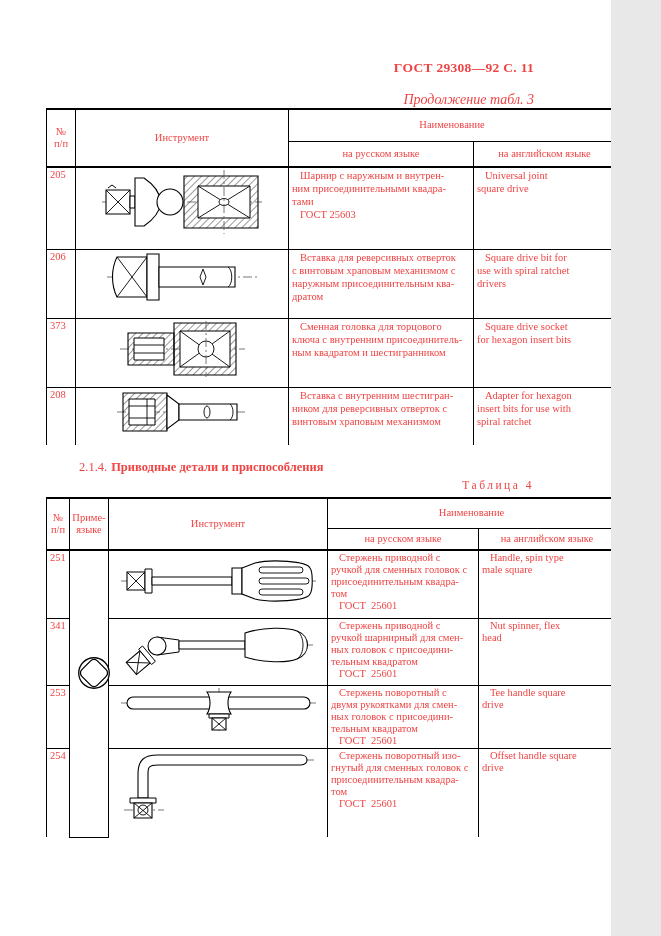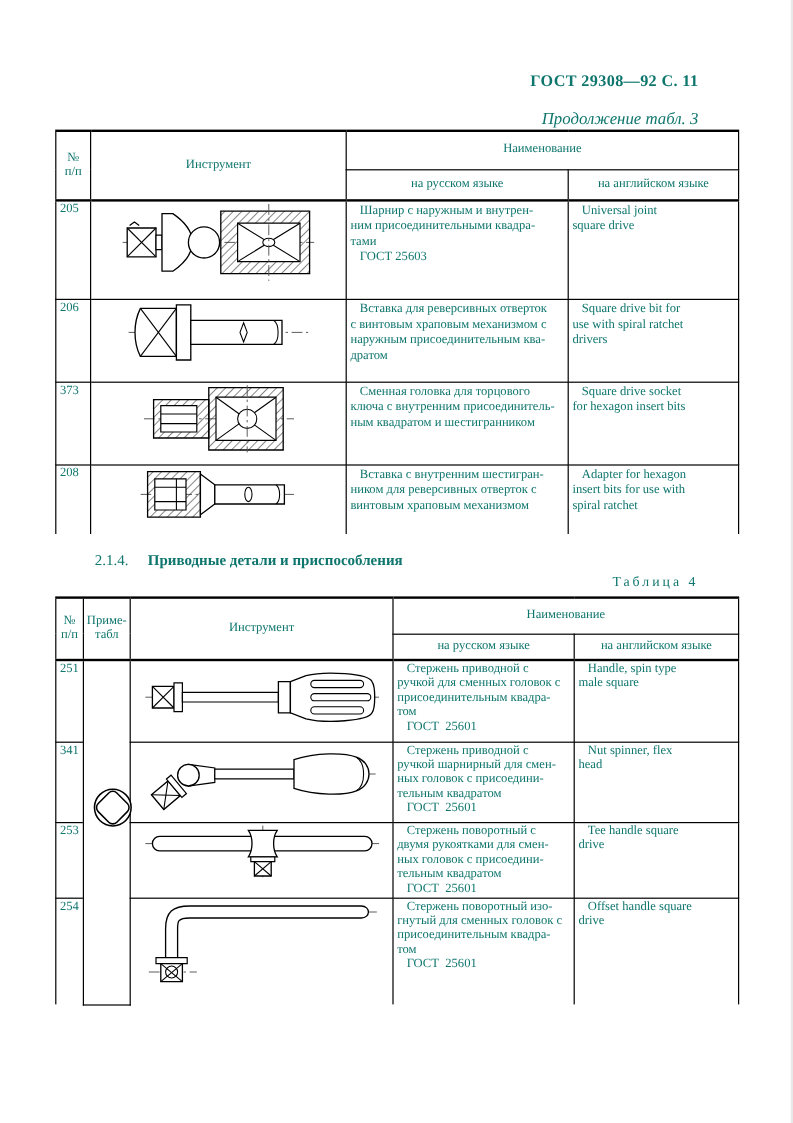--- a/index.html
+++ b/index.html
@@ -1,39 +1,39 @@
 <!DOCTYPE html>
 <html><head>
 <meta charset="utf-8">
 <style>
   html,body { margin:0; padding:0; background:#e8e8e8; }
   .page {
-    position:relative; width:659px; height:936px; background:#ffffff;
-    font-family:"Liberation Serif", serif; color:#0f766e; overflow:hidden;
+    position:relative; width:611px; height:936px; background:#ffffff;
+    font-family:"Liberation Serif", serif; color:#ef4444; overflow:hidden;
   }
   .doc-ref { position:absolute; top:60px; right:77px; font-weight:bold; font-size:13.5px; letter-spacing:.3px; }
   .cont-note { position:absolute; top:92px; right:77px; font-style:italic; font-size:14px; }
 
   table.gost { position:absolute; left:46px; width:569px; border-collapse:collapse; table-layout:fixed; }
   table.gost td { border:1px solid #000; vertical-align:top; padding:1px 3px; font-size:10.5px; }
   table.gost tr.toprow td { border-top:2.5px solid #000; }
   table.gost td.hdr { text-align:center; vertical-align:middle; font-size:10.5px; line-height:12px; padding:2px; }
   table.gost tr.subhdr td, table.gost td.hdrdeep { border-bottom:2.5px solid #000; }
   table.gost tr.lastrow td { border-bottom:none; }
   .pre { white-space:pre-wrap; }
   td.numcell { text-align:left; font-size:11px; padding-top:3px; }
   td.toolcell { text-align:center; }
   td.rucell  { line-height:13px; }
   td.encell  { line-height:13px; }
   #t4 td.rucell, #t4 td.encell { line-height:12px; }
   td.appcell { position:relative; border-bottom:none; }
   .app-symbol-wrap { margin-top:100px; text-align:center; }
   svg.draw { display:inline-block; }
   .sec-head { position:absolute; top:460px; left:79px; font-size:12.5px; }
-  .sec-head .sec-title { font-weight:bold; margin-left:16px; }
+  .sec-head .sec-title { font-weight:bold; margin-left:4px; }
   .t4-caption { position:absolute; top:479px; right:77px; font-size:11.5px; letter-spacing:2.5px; }
   line, path, rect, circle, ellipse, polygon, polyline { vector-effect:non-scaling-stroke; }
 </style>
 </head>
 <body>
 
 <div class="page">
 
   <div class="doc-ref">ГОСТ 29308—92 С. 11</div>
   <div class="cont-note">Продолжение табл. 3</div>
@@ -184,21 +184,21 @@
         <col style="width:39px">
         <col style="width:219px">
         <col style="width:151px">
         <col style="width:137px">
       </colgroup>
     <tbody>
     <tr class="toprow" style="height:30px;">
       <td class="hdr hdrdeep pre" rowspan="2">№
 п/п</td>
       <td class="hdr hdrdeep pre" rowspan="2">Приме-
-табл</td>
+языке</td>
       <td class="hdr hdrdeep" rowspan="2">Инструмент</td>
       <td class="hdr" colspan="2">Наименование</td>
     </tr>
     <tr class="subhdr" style="height:22px;">
       <td class="hdr">на русском языке</td>
       <td class="hdr">на английском языке</td>
     </tr>
 
     <tr style="height:68px;">
       <td class="numcell">251</td>

